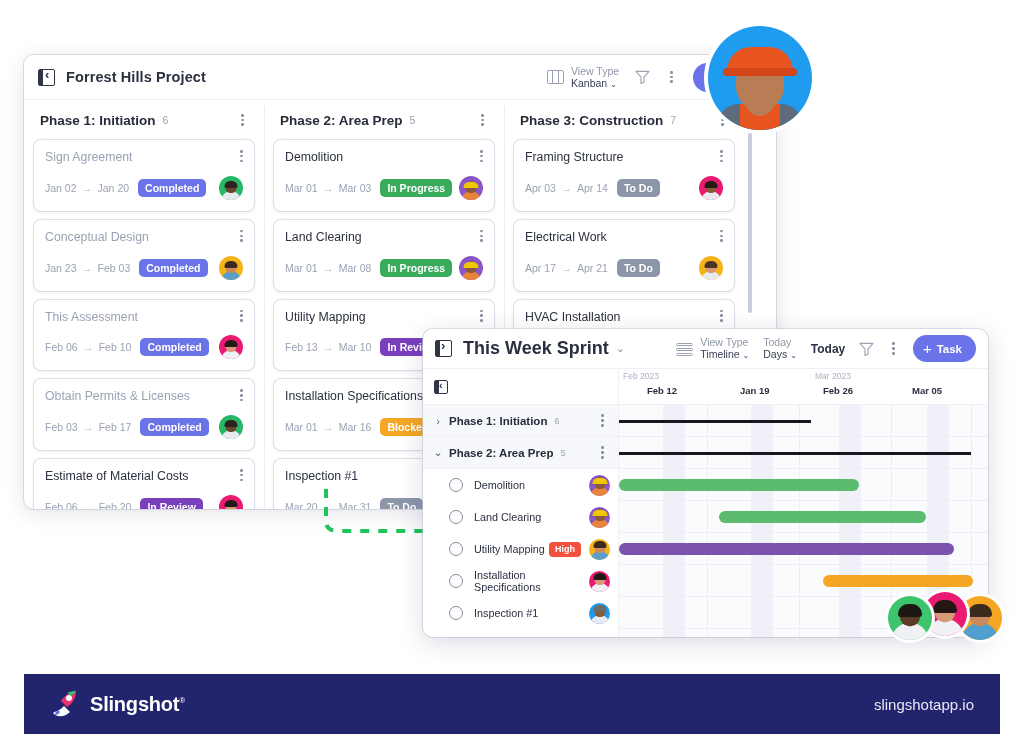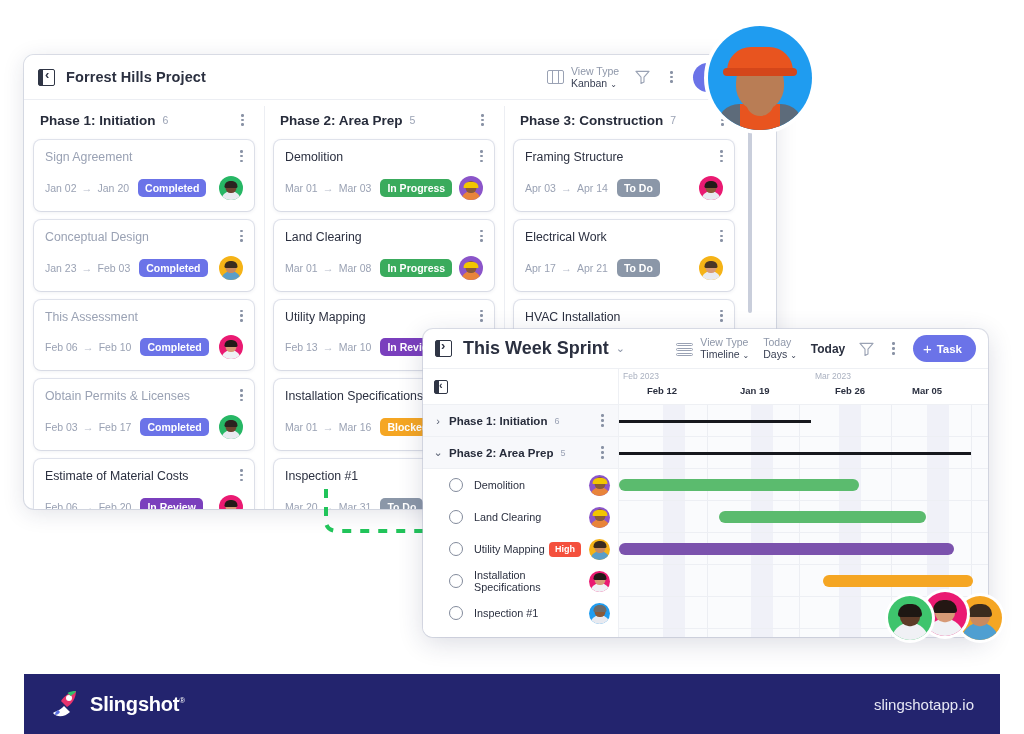--- a/index.html
+++ b/index.html
@@ -594,21 +594,21 @@
 
     <div class="tl-subhead">
       <div class="tl-sub-left">
         <div class="panel-icon sm"></div>
       </div>
       <div class="tl-sub-right" id="tl-axis">
           <span class="month-lab" style="left:4px">Feb 2023</span>
           <span class="month-lab" style="left:196px">Mar 2023</span>
           <span class="week-lab" style="left:20px">Feb 12</span>
           <span class="week-lab" style="left:113px">Jan 19</span>
-          <span class="week-lab" style="left:208px">Feb 26</span>
+          <span class="week-lab" style="left:196px">Feb 26</span>
           <span class="week-lab" style="left:285px">Mar 05</span>
         </div>
     </div>
 
     <div class="tl-body">
       <div class="tl-list" id="tl-list">
           <div class="tl-grp">
       <span class="chev">›</span>
       <span class="grp-name">Phase 1: Initiation</span>
       <span class="grp-count">6</span>

